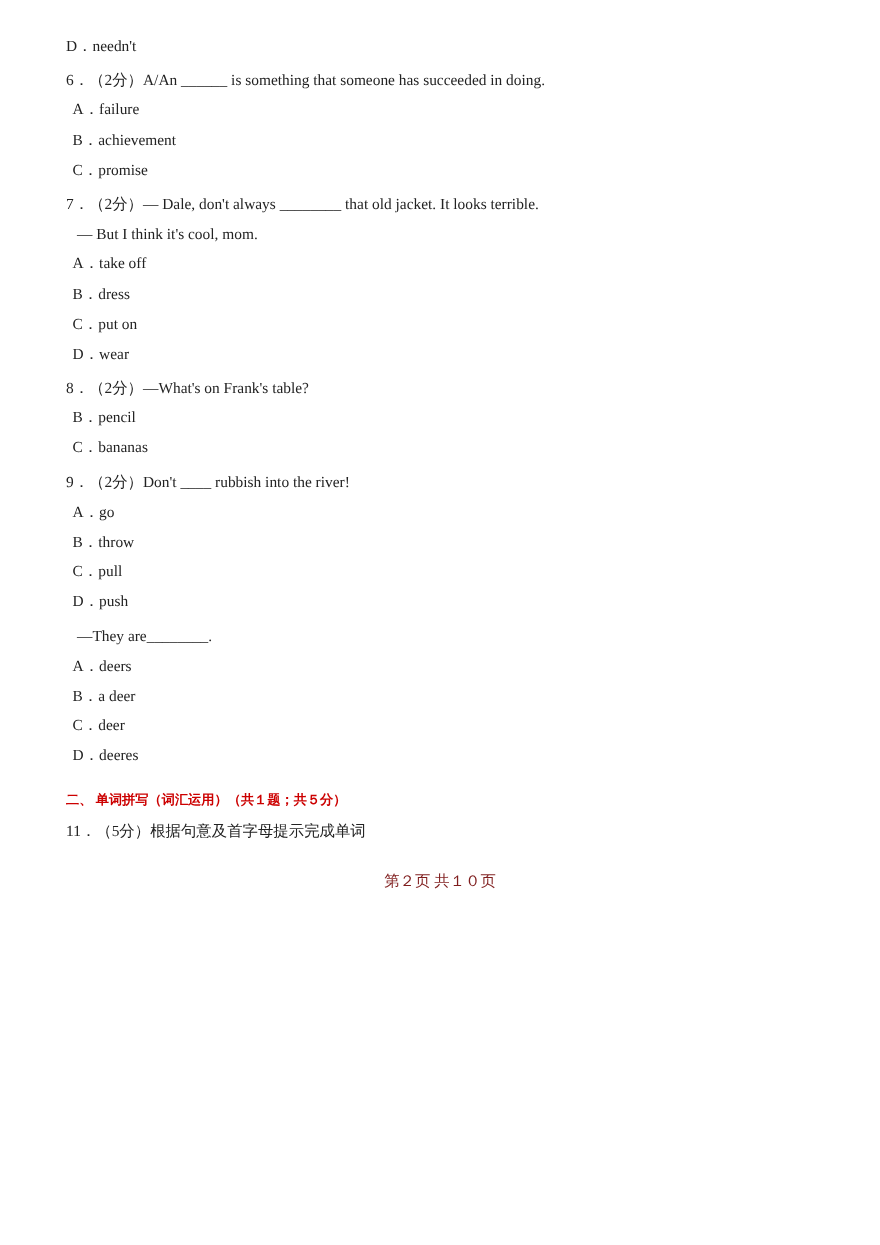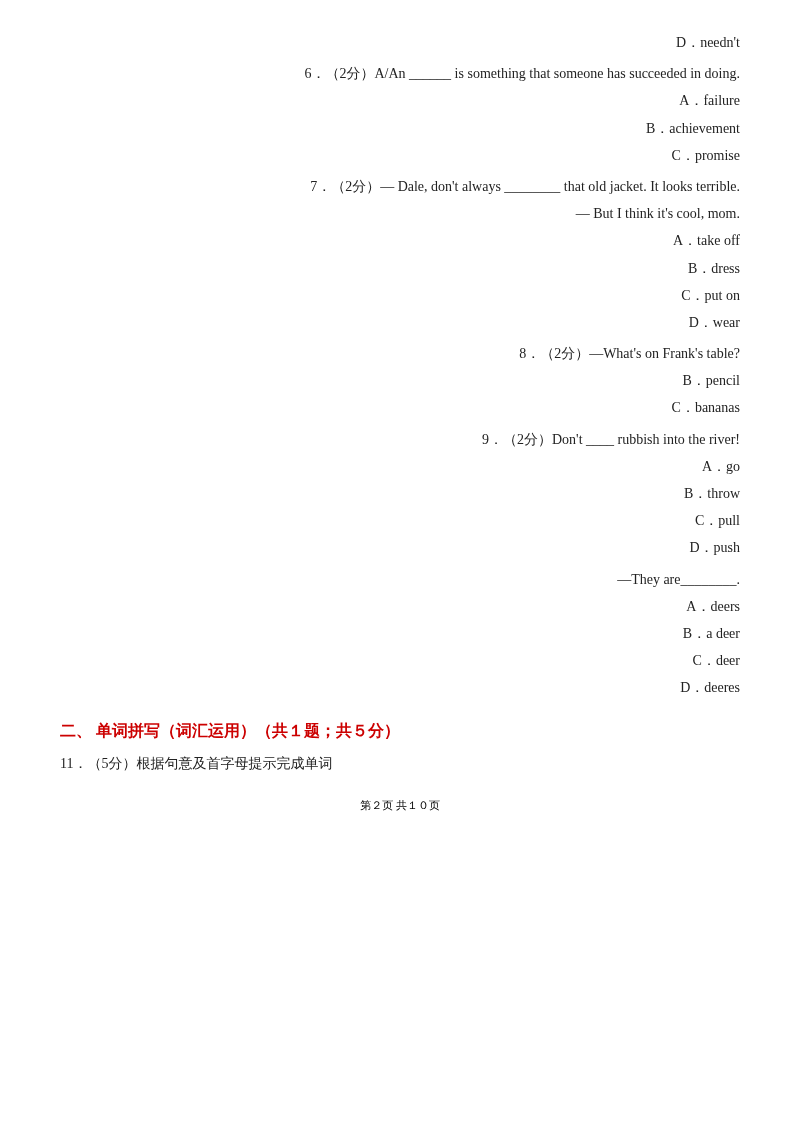--- a/index.html
+++ b/index.html
@@ -12,41 +12,40 @@
       font-family: "SimSun", "宋体", serif;
       font-size: 14px;
       color: #222;
       width: 800px;
       min-height: 1132px;
       padding: 30px 60px;
       line-height: 1.8;
     }
     .question-block {
       margin-bottom: 6px;
-      text-align: right;
     }
     .question-title {
       margin-bottom: 2px;
     }
     .option {
       margin-left: 6px;
       margin-bottom: 2px;
     }
     .section-header {
       color: #cc0000;
-      font-size: 16px;
+      font-size: 12px;
       font-weight: bold;
       margin-top: 16px;
       margin-bottom: 6px;
     }
     .page-footer {
       text-align: center;
       margin-top: 20px;
-      font-size: 11px;
-      color: #000000;
+      font-size: 14px;
+      color: #7f1d1d;
     }
     .dialog-line {
       margin-left: 10px;
       margin-bottom: 2px;
     }
     .sub-question {
       margin-bottom: 2px;
     }
   </style>
 </head>

